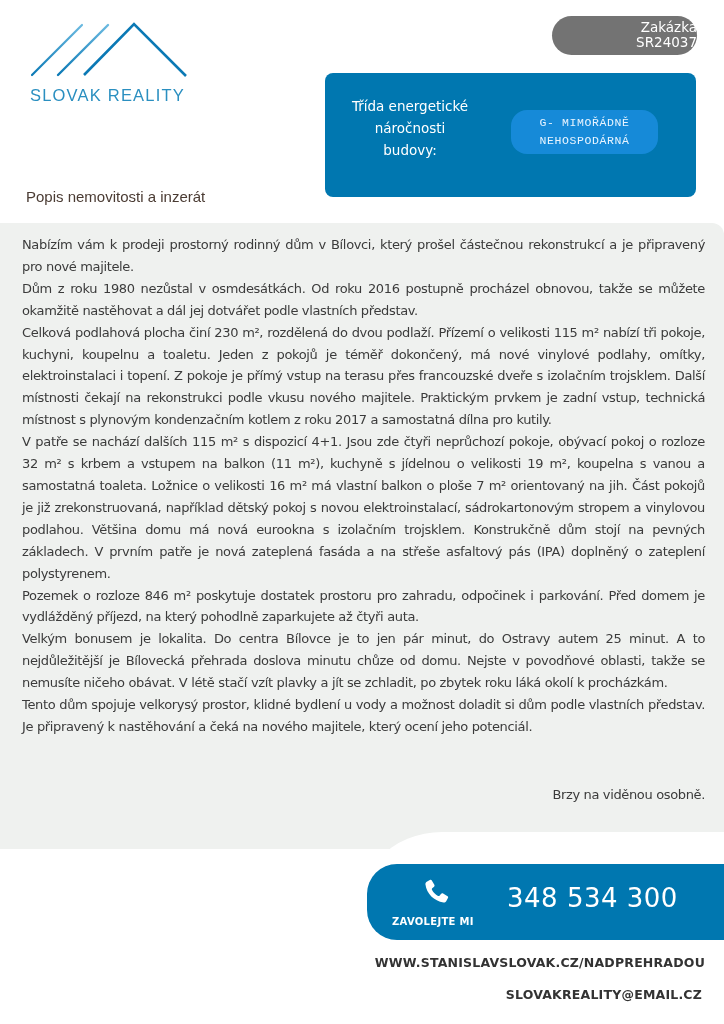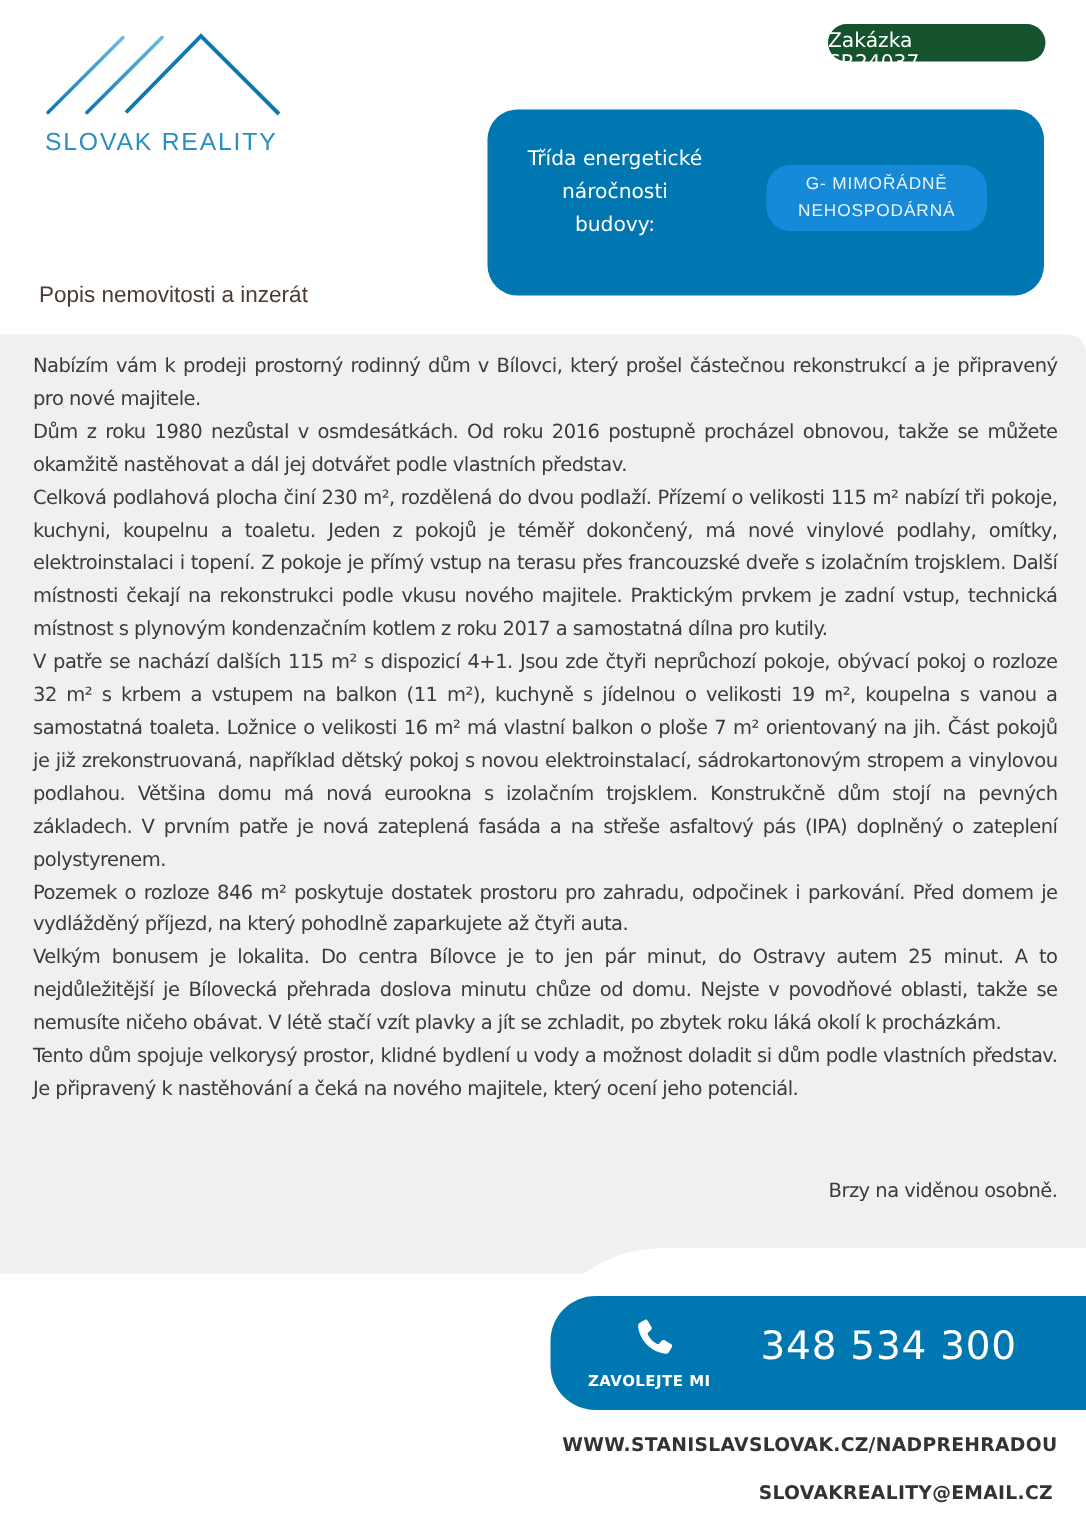--- a/index.html
+++ b/index.html
@@ -3,25 +3,25 @@
   <meta charset="utf-8">
   <style>
     * { box-sizing: border-box; margin: 0; padding: 0; }
     html, body { width: 724px; height: 1024px; background: #ffffff; overflow: hidden; }
     body { position: relative; font-family: "DejaVu Sans", sans-serif; }
 
     .logo { position: absolute; left: 28px; top: 20px; width: 170px; height: 90px; }
     .logo svg { position: absolute; left: 0; top: 0; }
     .logo-text { position: absolute; left: 2px; top: 66px; font-family: "Liberation Sans", sans-serif; font-size: 16.5px; letter-spacing: 1.2px; color: #2a8fc0; white-space: nowrap; }
 
-    .order-badge { position: absolute; left: 552px; top: 16px; width: 145px; height: 25px; border-radius: 20px; background: #14532d; color: #fff; text-align: left; font-family: "DejaVu Sans", sans-serif; font-size: 13.5px; line-height: 15px; padding-top: 4px; }
+    .order-badge { position: absolute; left: 552px; top: 16px; width: 145px; height: 39px; border-radius: 20px; background: #737373; color: #fff; text-align: right; font-family: "DejaVu Sans", sans-serif; font-size: 13.5px; line-height: 15px; padding-top: 4px; }
 
-    .energy-panel { position: absolute; left: 325px; top: 73px; width: 371px; height: 124px; background: #0077b0; border-radius: 20px; }
+    .energy-panel { position: absolute; left: 325px; top: 73px; width: 371px; height: 124px; background: #0077b0; border-radius: 8px; }
     .energy-label { position: absolute; left: 22px; top: 22px; width: 126px; text-align: center; color: #fff; font-family: "DejaVu Sans", sans-serif; font-size: 13.5px; line-height: 22px; }
-    .energy-value { position: absolute; left: 186px; top: 37px; width: 147px; height: 44px; border-radius: 16px; background: #168ad8; color: #e8f4ff; text-align: center; font-family: Liberation Sans, sans-serif; font-size: 11.5px; letter-spacing: 0.6px; line-height: 18px; padding-top: 4px; }
+    .energy-value { position: absolute; left: 186px; top: 37px; width: 147px; height: 44px; border-radius: 16px; background: #168ad8; color: #e8f4ff; text-align: center; font-family: Liberation Mono, monospace; font-size: 11.5px; letter-spacing: 0.6px; line-height: 18px; padding-top: 4px; }
 
     .section-title { position: absolute; left: 26px; top: 188px; font-family: "Liberation Sans", sans-serif; font-size: 15px; color: #4a3b33; }
 
     .desc-box { position: absolute; left: 0; top: 223px; width: 724px; height: 626px; background: #eff1ef; border-top-right-radius: 12px; }
     .desc-cutout { position: absolute; left: 352px; top: 832px; width: 420px; height: 220px; background: #ffffff; border-top-left-radius: 90px; }
     .desc-text { position: absolute; left: 22px; top: 234px; width: 683px; font-family: "DejaVu Sans", sans-serif; font-size: 13px; line-height: 21.9px; color: #3b3b3b; text-align: justify; letter-spacing: -0.35px; }
     .desc-text p { margin: 0; }
     .desc-text p.last-left { text-align: right; margin-top: 46px; }
 
     .phone-bar { position: absolute; left: 367px; top: 864px; width: 370px; height: 76px; background: #0077b0; border-top-left-radius: 30px; border-bottom-left-radius: 30px; }

